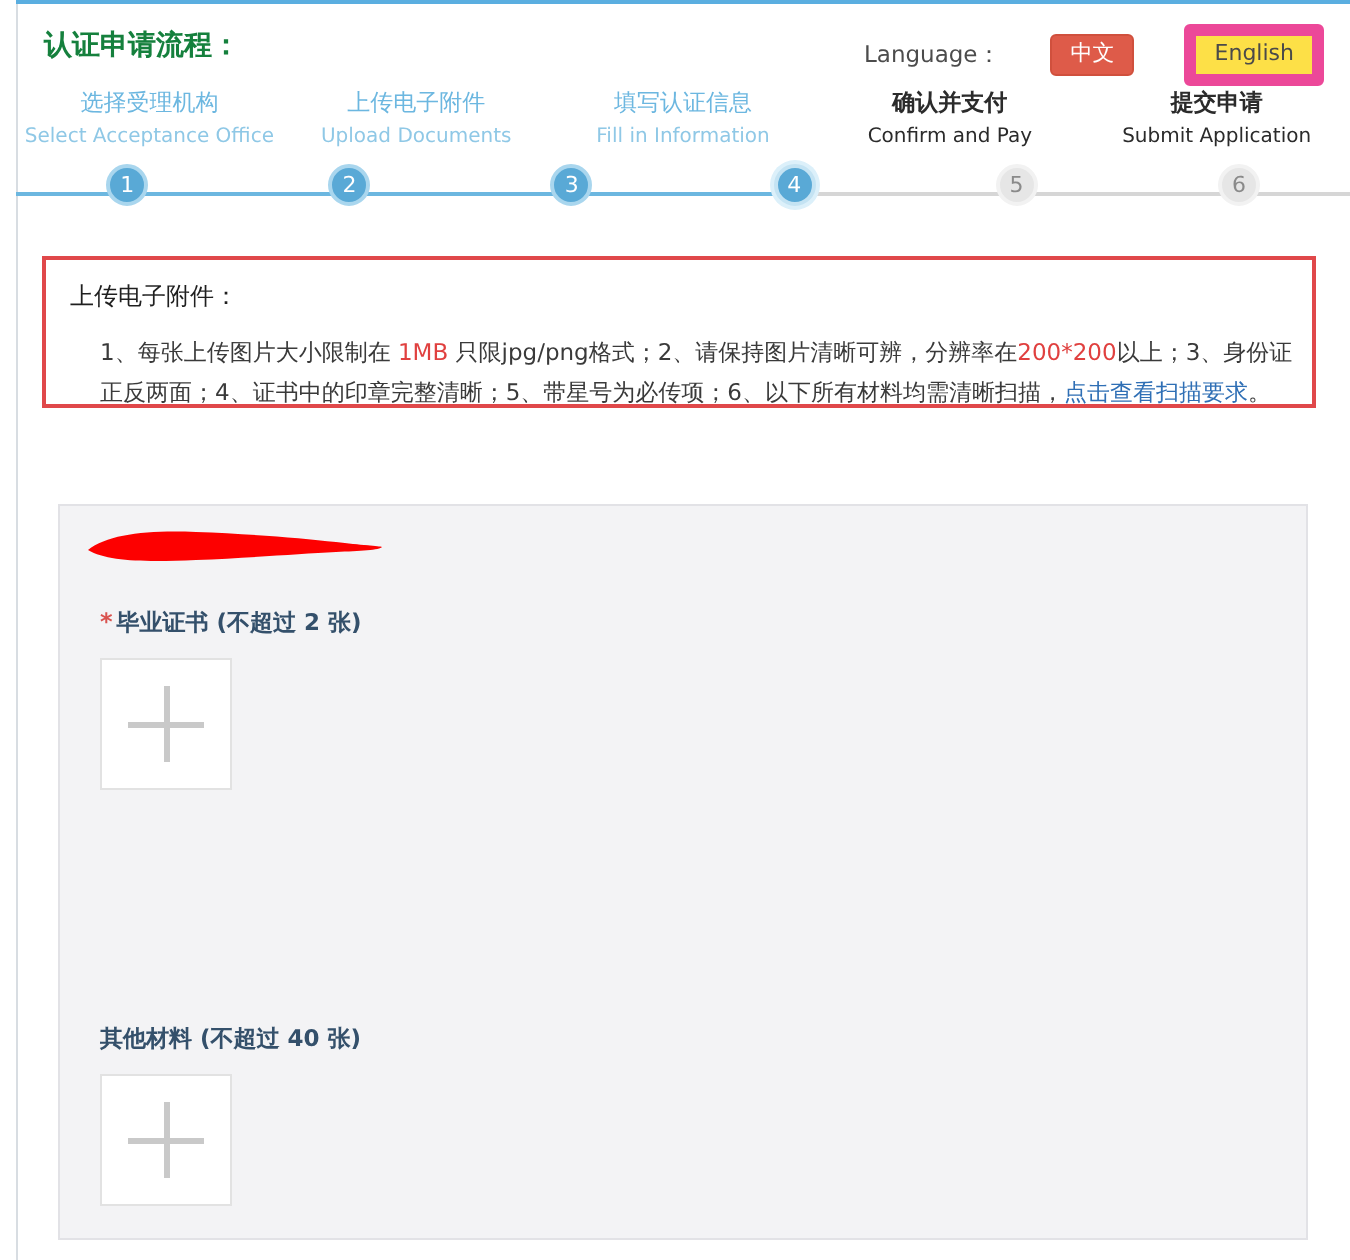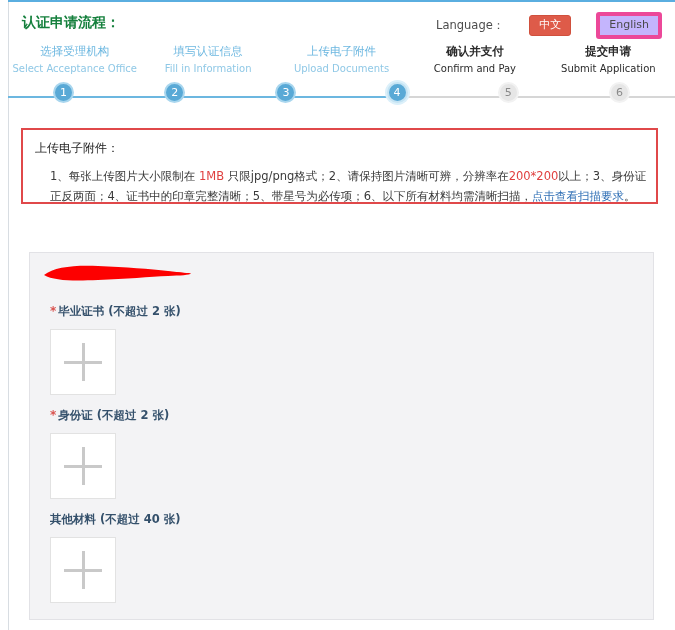--- a/index.html
+++ b/index.html
@@ -74,23 +74,23 @@
     border-radius: 3px;
     cursor: pointer;
     white-space: nowrap;
   }
   .lang-btn.active {
     background: #de5b49;
     color: #ffffff;
     border: 1px solid #d0503d;
   }
   .lang-btn.inactive {
-    background: #c4b5fd;
+    background: #fde047;
     color: #4a4a4a;
-    border: 4px solid #ec4899;
+    border: 6px solid #ec4899;
   }
 
   
   .stepper {
     position: absolute;
     left: 8px; top: 44px;
     width: 667px; height: 68px;
   }
   .steps-labels {
     position: absolute;
@@ -295,27 +295,27 @@
     </div>
   </div>
 
   <div class="stepper">
 
     <div class="steps-labels">
       <div class="step-col done">
         <div class="step-cn">选择受理机构</div>
         <div class="step-en">Select Acceptance Office</div>
       </div>
+      <div class="step-col active">
+        <div class="step-cn">上传电子附件</div>
+        <div class="step-en">Upload Documents</div>
+      </div>
       <div class="step-col done">
         <div class="step-cn">填写认证信息</div>
         <div class="step-en">Fill in Information</div>
-      </div>
-      <div class="step-col active">
-        <div class="step-cn">上传电子附件</div>
-        <div class="step-en">Upload Documents</div>
       </div>
       <div class="step-col todo">
         <div class="step-cn">确认并支付</div>
         <div class="step-en">Confirm and Pay</div>
       </div>
       <div class="step-col todo">
         <div class="step-cn">提交申请</div>
         <div class="step-en">Submit Application</div>
       </div>
     </div>
@@ -365,27 +365,20 @@
     </svg>
 
     <div class="group" style="top:51px;">
       <div class="group-label"><span class="req-star">*</span><span>毕业证书 (不超过 2 张)</span></div>
       <div class="upload-box">
         <div class="plus-h"></div>
         <div class="plus-v"></div>
       </div>
     </div>
 
-    <div class="group" style="top:155px;">
-      <div class="group-label"><span class="req-star">*</span><span>身份证 (不超过 2 张)</span></div>
-      <div class="upload-box">
-        <div class="plus-h"></div>
-        <div class="plus-v"></div>
-      </div>
-    </div>
 
     <div class="group" style="top:259px;">
       <div class="group-label"><span>其他材料 (不超过 40 张)</span></div>
       <div class="upload-box">
         <div class="plus-h"></div>
         <div class="plus-v"></div>
       </div>
     </div>
 
   </div>

